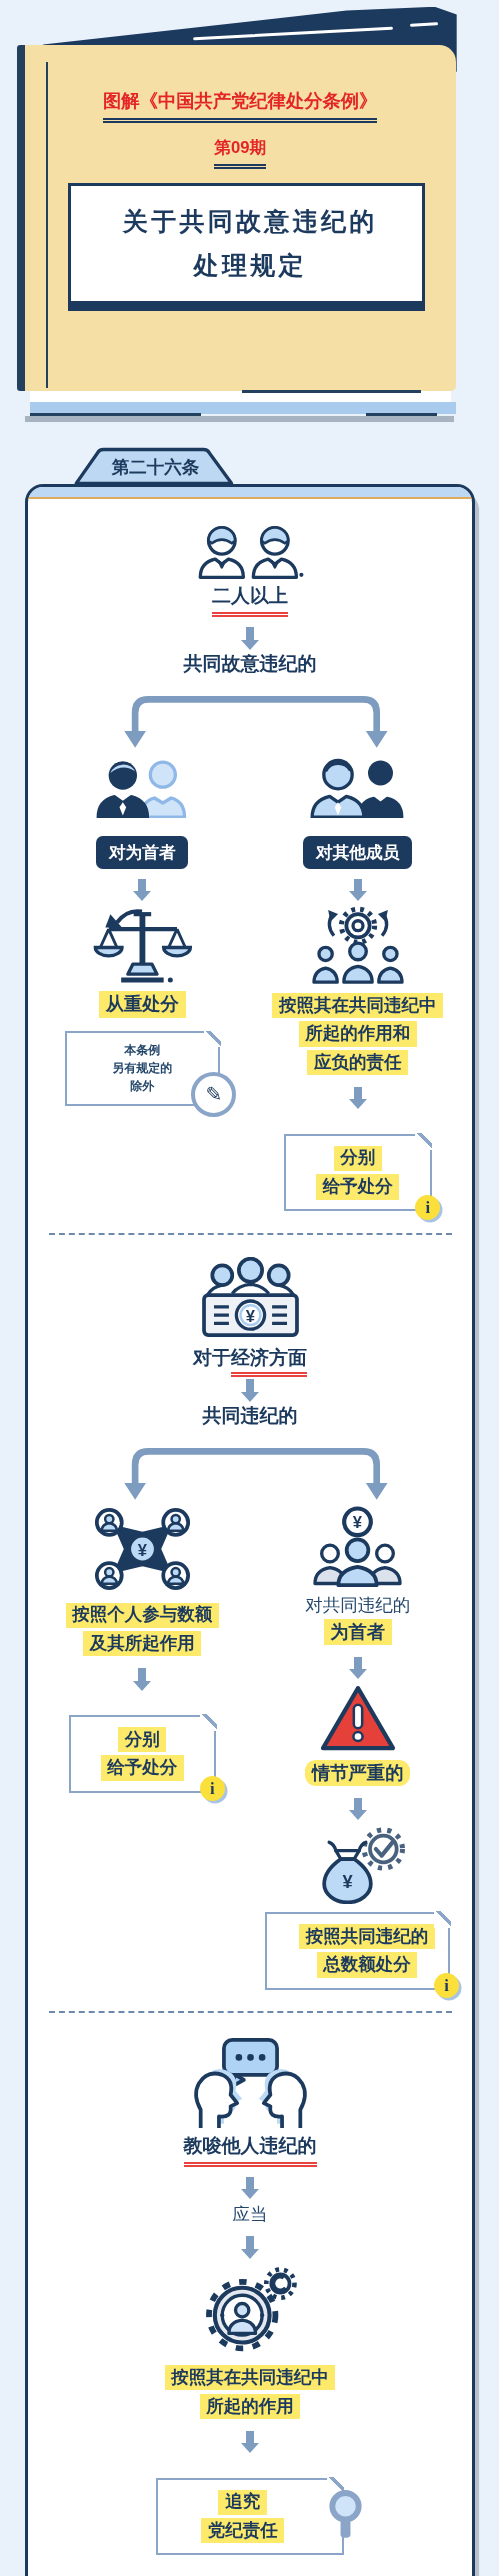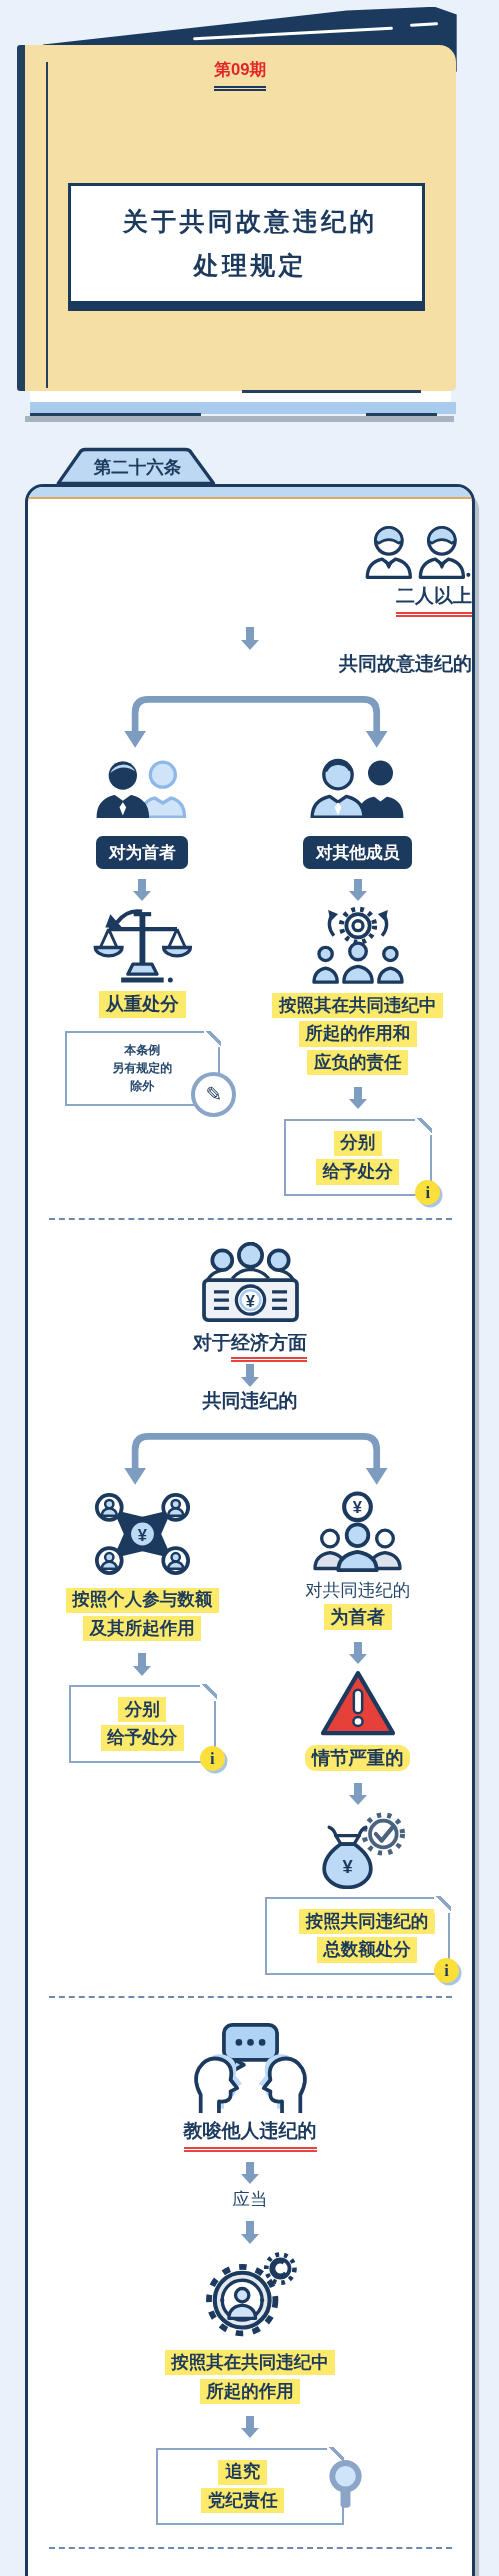--- a/index.html
+++ b/index.html
@@ -22,21 +22,21 @@
   .hdr-issue{margin-top:13.3px;font-size:16.7px;}
   .title-card{position:absolute;left:43px;top:138px;width:343px;height:115px;background:#fff;
     border:3.3px solid #1c3a5e;border-bottom:10px solid #1c3a5e;
     display:flex;flex-direction:column;align-items:center;justify-content:center;padding-left:8px;}
   .title-card div{font-size:25px;font-weight:700;letter-spacing:3.3px;line-height:1.75;color:#1c3a5e;}
   .pg-white{position:absolute;left:30px;top:391px;width:421px;height:10.8px;background:#fff;}
   .pg-blue{position:absolute;left:30px;top:402px;width:426px;height:11.7px;background:#a9ccee;}
   .pg-gray{position:absolute;left:25px;top:416px;width:429px;height:5.8px;background:#a7b3c0;}
   .pline{position:absolute;height:2.5px;background:#23405f;}
   
-  .tab{position:absolute;left:54px;top:447px;width:167px;height:38px;}
+  .tab{position:absolute;left:72px;top:447px;width:167px;height:38px;}
   .tab svg{position:absolute;left:0;top:0;}
   .tab .lbl{position:absolute;left:0;top:7.5px;width:100%;text-align:center;
     font-size:17.5px;font-weight:700;color:#1c3a5e;}
   
   .card{position:absolute;left:25px;top:484px;width:444px;background:#fff;
     border:3.3px solid #1c3a5e;border-radius:18.3px;box-shadow:5.8px 7.5px 0 -1.7px #b6c1cc;
     overflow:hidden;}
   .strip-top{height:10px;background:#bdd8f3;border-bottom:2.5px solid #e0aa5a;}
   .sec{display:flex;flex-direction:column;align-items:center;}
   .flabel{color:#1c3a5e;font-weight:700;font-size:19px;line-height:1.2;}
@@ -47,21 +47,21 @@
     border:9.2px solid transparent;border-top:10.8px solid #7d9cc0;border-bottom:0;}
   .branch{display:block;margin:5px auto 1.7px;}
   .cols{display:flex;width:100%;justify-content:space-between;padding:0 8.3px;box-sizing:border-box;}
   .col{width:212px;display:flex;flex-direction:column;align-items:center;}
   .pill{background:#1c3a5e;color:#fff;font-weight:700;font-size:16.7px;padding:5px 12.5px;
     border-radius:6.7px;margin-top:18px;}
   .hl{display:inline-block;background:#fde96a;color:#1c3a5e;font-weight:700;font-size:17.5px;
     padding:0.8px 6.7px;margin:1.7px 0;line-height:1.35;}
   .hlwrap{text-align:center;}
   .note{position:relative;background:#fff;border:2.5px solid #8aa5c8;padding:8.3px 13.3px;
-    text-align:center;margin-top:6px;}
+    text-align:center;margin-top:21px;}
   .note .dogear{position:absolute;top:-2.5px;right:-2.5px;width:16.7px;height:16.7px;
     background:linear-gradient(225deg,#fff 32%,#8aa5c8 32% 46%,#fff 46%);}
   .note .ntext{font-size:12px;font-weight:600;color:#24476b;line-height:1.5;}
   .badge-pencil{position:absolute;right:-18.3px;bottom:-13.3px;width:37px;height:37px;border-radius:50%;
     border:4.2px solid #8aa5c8;background:#fff;color:#23405f;font-size:20px;
     display:flex;align-items:center;justify-content:center;}
   .badge-info{position:absolute;right:-10.8px;bottom:-10.8px;width:25px;height:25px;border-radius:50%;
     background:#fbdf3a;color:#1c3a5e;font-weight:800;font-size:16.7px;
     font-family:"Liberation Serif","DejaVu Serif",serif;
     display:flex;align-items:center;justify-content:center;box-shadow:2.5px 2.5px 0 #a8c4e4;}
@@ -77,20 +77,21 @@
 <body>
 
 <div>
 
   <div class="hdr-band"></div>
   <div class="hdr-slash" style="left:193px;top:32px;width:200px;"></div>
   <div class="hdr-slash" style="left:410px;top:22.5px;width:28px;"></div>
 
   <div class="hdr-card">
     <div class="hdr-spine"></div>
+    <div class="hdr-red hdr-series"><span>图解《中国共产党纪律处分条例》</span></div>
     <div class="hdr-red hdr-issue"><span>第09期</span></div>
     <div class="title-card">
       <div>关于共同故意违纪的</div>
       <div>处理规定</div>
     </div>
   </div>
   <div class="pg-white"></div>
   <div class="pline" style="left:242px;top:390px;width:179px;"></div>
   <div class="pg-blue"></div>
   <div class="pline" style="left:30px;top:413px;width:171px;"></div>
@@ -100,21 +101,21 @@
   <div class="tab">
     <svg width="167" height="38" viewBox="0 0 200 46">
       <path d="M4,44 L30,7 Q32,3 37,3 L158,3 Q163,3 165,7 L192,44 Z" fill="#bdd8f3" stroke="#1c3a5e" stroke-width="4" stroke-linejoin="round"></path>
     </svg>
     <div class="lbl">第二十六条</div>
   </div>
 
   <div class="card">
     <div class="strip-top"></div>
 
-    <div class="sec" style="margin-top:16.7px;align-items:flex-end;">
+    <div class="sec" style="margin-top:16.7px;">
       <svg width="110" height="63" viewBox="0 0 132 76">
         <g stroke="#1c3a5e" stroke-width="4" stroke-linejoin="round">
           <path d="M6,74 Q6,56 24,52 L32,58 40,52 Q58,56 58,74 Z" fill="#fff"></path>
           <circle cx="32" cy="30" r="16" fill="#fff"></circle>
           <path d="M16,30 A16,16 0 0 1 48,30 L44,33 Q32,24 20,33 Z" fill="#bcd9f5" stroke-width="3"></path>
           <path d="M28,54 L32,62 36,54" fill="none" stroke-width="3"></path>
           <path d="M70,74 Q70,56 88,52 L96,58 104,52 Q122,56 122,74 Z" fill="#fff"></path>
           <circle cx="96" cy="30" r="16" fill="#fff"></circle>
           <path d="M80,30 A16,16 0 0 1 112,30 L108,33 Q96,24 84,33 Z" fill="#bcd9f5" stroke-width="3"></path>
           <path d="M92,54 L96,62 100,54" fill="none" stroke-width="3"></path>

